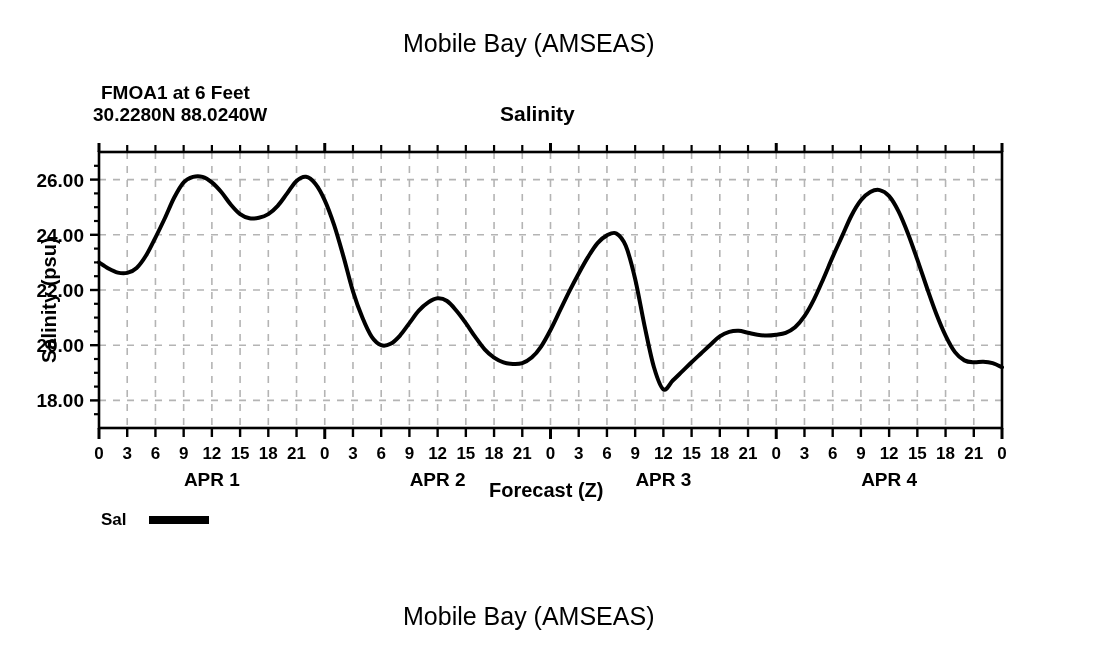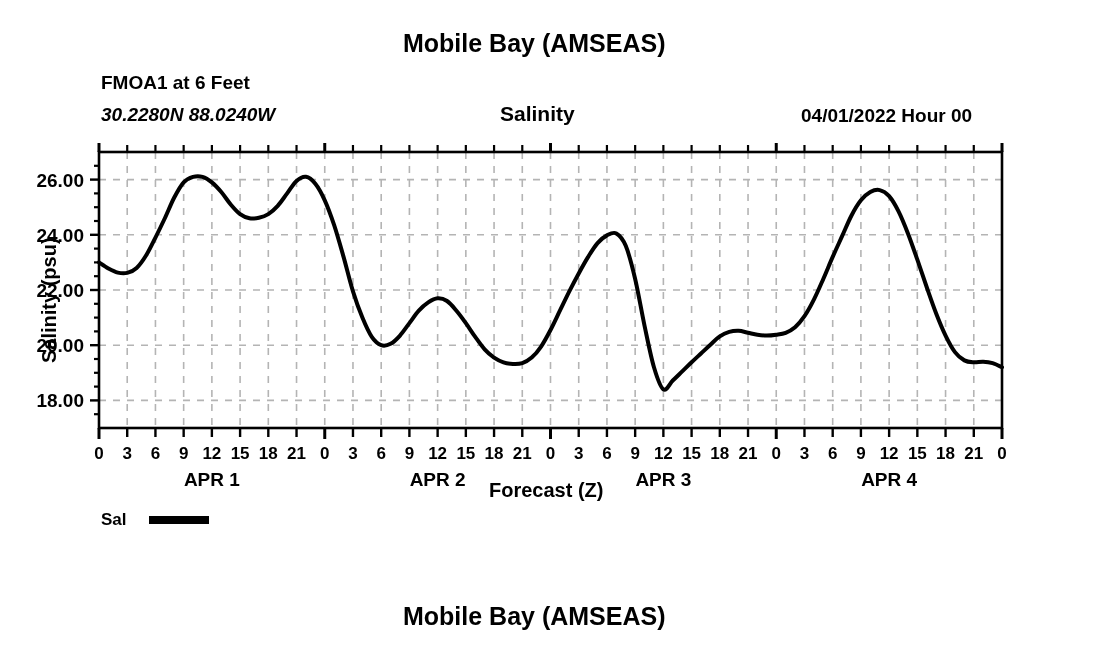--- a/index.html
+++ b/index.html
@@ -22,21 +22,21 @@
     height: 650px;
   }
   .txt {
     position: absolute;
     white-space: nowrap;
     font-family: "Liberation Sans", sans-serif;
     color: #000;
   }
   .title-main {
     font-size: 25px;
-    font-weight: bold;
+    font-weight: normal;
     letter-spacing: 0px;
   }
   .hdr {
     font-size: 19px;
     font-weight: bold;
   }
   .subtitle {
     font-size: 21px;
     font-weight: bold;
     text-align: center;
@@ -70,27 +70,26 @@
   }
   svg { display: block; }
 </style>
 </head>
 <body>
 
 <div id="page">
 
   <div class="txt title-main" id="top-title" style="left:403px; top:29px;">Mobile Bay (AMSEAS)</div>
 
-  <div class="txt hdr" id="station-line" style="left:101px; top:72px;">FMOA1 at 6 Feet</div>
-
-  <div class="txt hdr" id="coords-line" style="left:101px; top:104px;font-style:italic;">30.2280N  88.0240W</div>
+  <div class="txt hdr" id="station-line" style="left:101px; top:82px;">FMOA1 at 6 Feet</div>
+
+  <div class="txt hdr" id="coords-line" style="left:93px; top:104px;">30.2280N  88.0240W</div>
 
   <div class="txt subtitle" id="subtitle" style="left:500px; top:102px;">Salinity</div>
 
-  <div class="txt hdr" id="runtime" style="left:801px; top:105px;">04/01/2022 Hour 00</div>
 
   <div id="ylabel" class="txt axis-title" style="left:38px; top:363px; transform: rotate(-90deg);">Salinity (psu)</div>
 
   <svg id="plot" width="1100" height="470" style="position:absolute; left:0; top:130px;">
     <g id="grid-layer">
         <line x1="127.21875" y1="22" x2="127.21875" y2="298" stroke="#b4b4b4" stroke-width="1.6" stroke-dasharray="7,7"></line>
         <line x1="155.4375" y1="22" x2="155.4375" y2="298" stroke="#b4b4b4" stroke-width="1.6" stroke-dasharray="7,7"></line>
         <line x1="183.65625" y1="22" x2="183.65625" y2="298" stroke="#b4b4b4" stroke-width="1.6" stroke-dasharray="7,7"></line>
         <line x1="211.875" y1="22" x2="211.875" y2="298" stroke="#b4b4b4" stroke-width="1.6" stroke-dasharray="7,7"></line>
         <line x1="240.09375" y1="22" x2="240.09375" y2="298" stroke="#b4b4b4" stroke-width="1.6" stroke-dasharray="7,7"></line>

